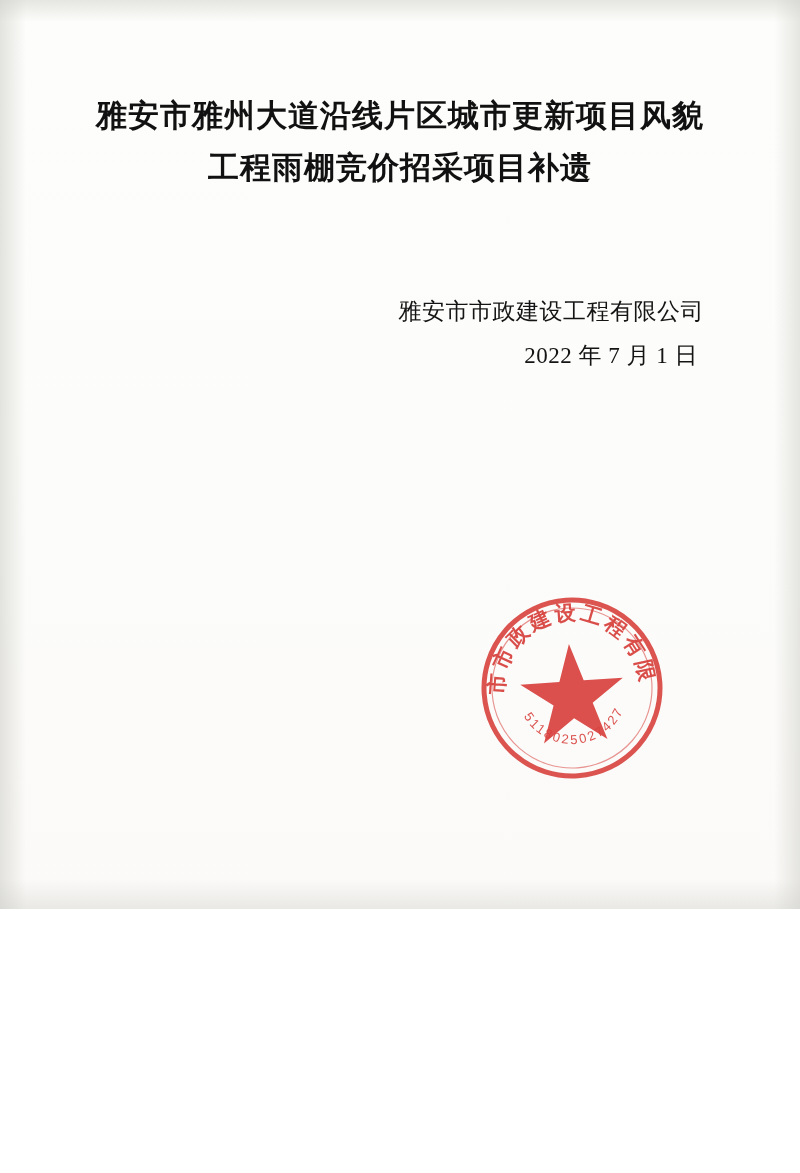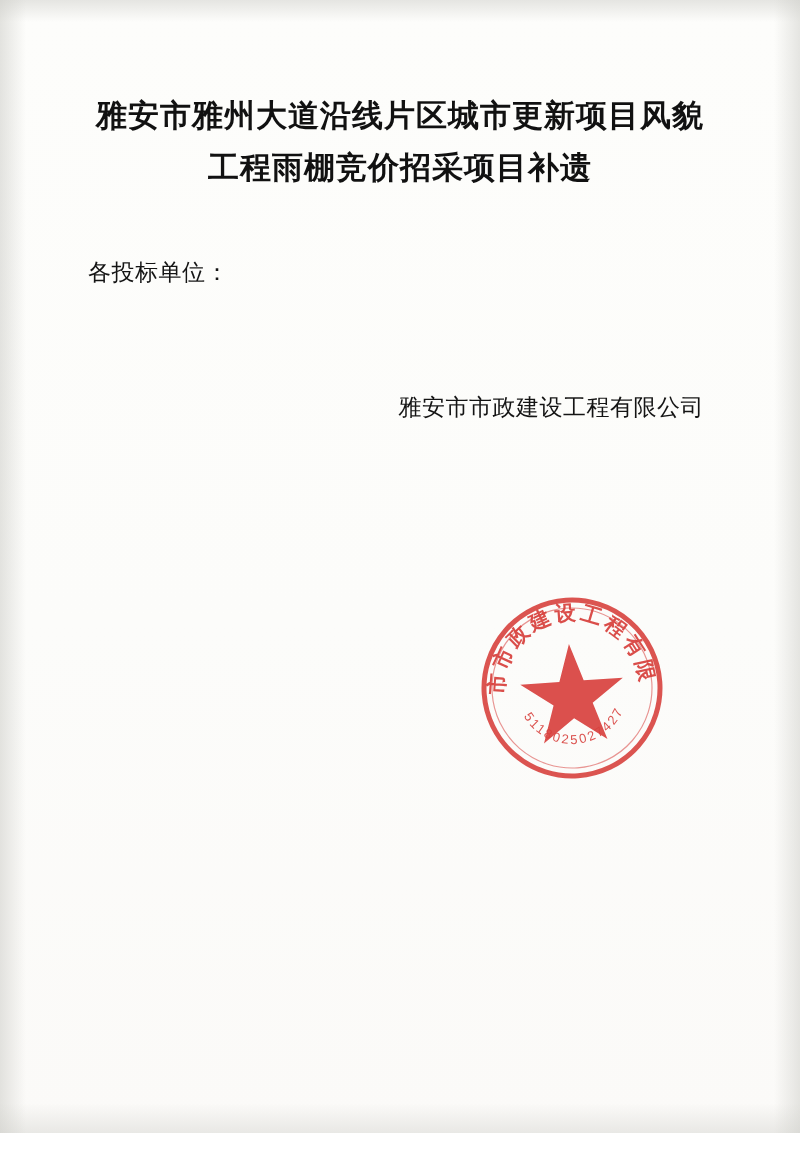--- a/index.html
+++ b/index.html
@@ -9,21 +9,21 @@
   body {
     width: 800px;
     height: 1173px;
     background: #ffffff;
     font-family: "Liberation Serif", serif;
     overflow: hidden;
   }
   .page {
     position: relative;
     width: 800px;
-    height: 1133px;
+    height: 909px;
     background: linear-gradient(180deg, #fdfdfb 0%, #fcfcfa 55%, #fbfaf8 100%);
     box-sizing: border-box;
     overflow: hidden;
   }
   
   .paper-shade-left {
     position: absolute;
     left: 0; top: 0; bottom: 0;
     width: 26px;
     background: linear-gradient(90deg, rgba(205,205,200,0.55), rgba(255,255,255,0));
@@ -134,25 +134,25 @@
 
   <div class="paper-shade-top"></div>
   <div class="paper-shade-left"></div>
   <div class="paper-shade-right"></div>
   <div class="paper-shade-bottom"></div>
 
   <div class="doc-body">
 
     <h1 class="doc-title">雅安市雅州大道沿线片区城市更新项目风貌工程雨棚竞价招采项目补遗</h1>
 
-    <p class="salutation">各投标单位：</p>
 
 
     <div class="signature-block">
       <div class="sig-company">雅安市市政建设工程有限公司</div>
+      <div class="sig-date">2022 年 7 月 1 日</div>
     </div>
 
   </div>
 
   <div class="seal">
     <svg width="192" height="192" viewBox="0 0 192 192" xmlns="http://www.w3.org/2000/svg">
       <defs>
         <path id="sealTopArc" d="M 28,96 A 68,68 0 0 1 164,96"></path>
         <path id="sealBottomArc" d="M 40,96 A 56,56 0 0 0 152,96"></path>
       </defs>

